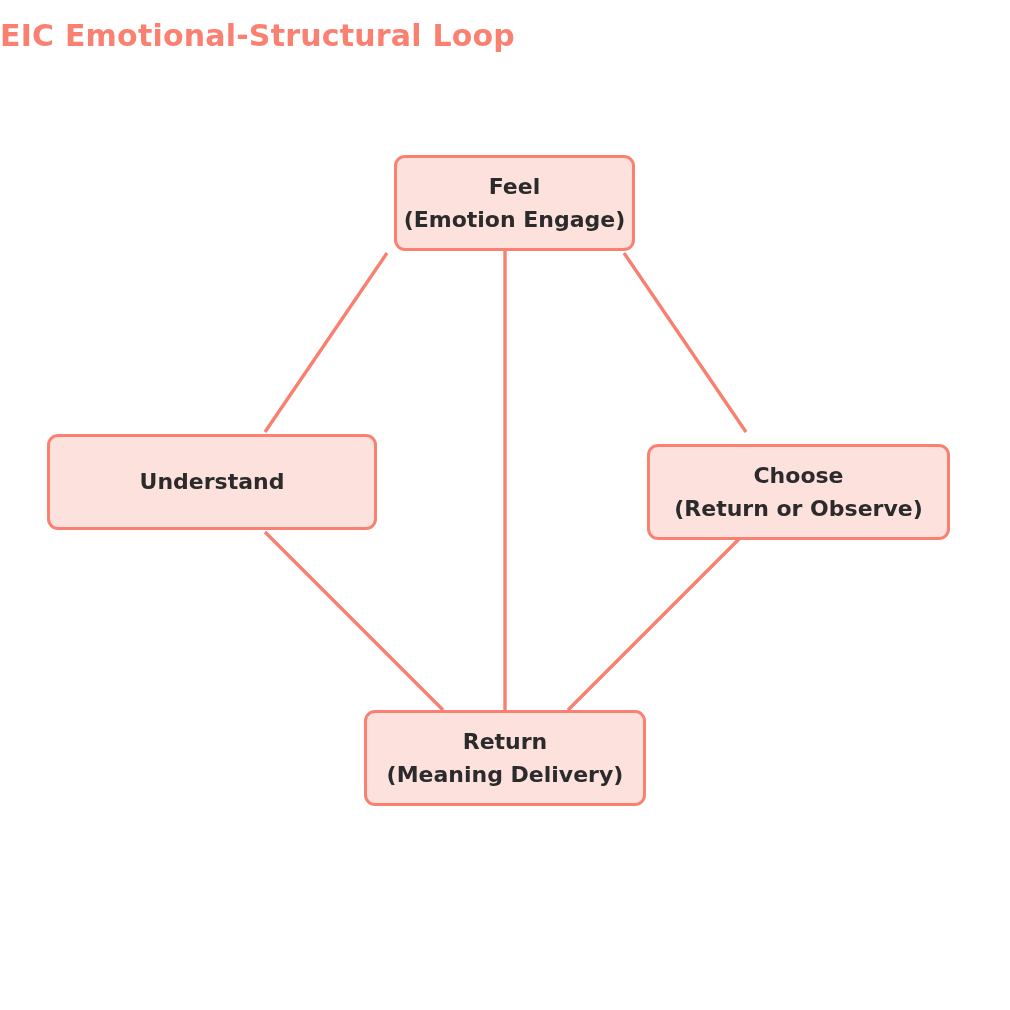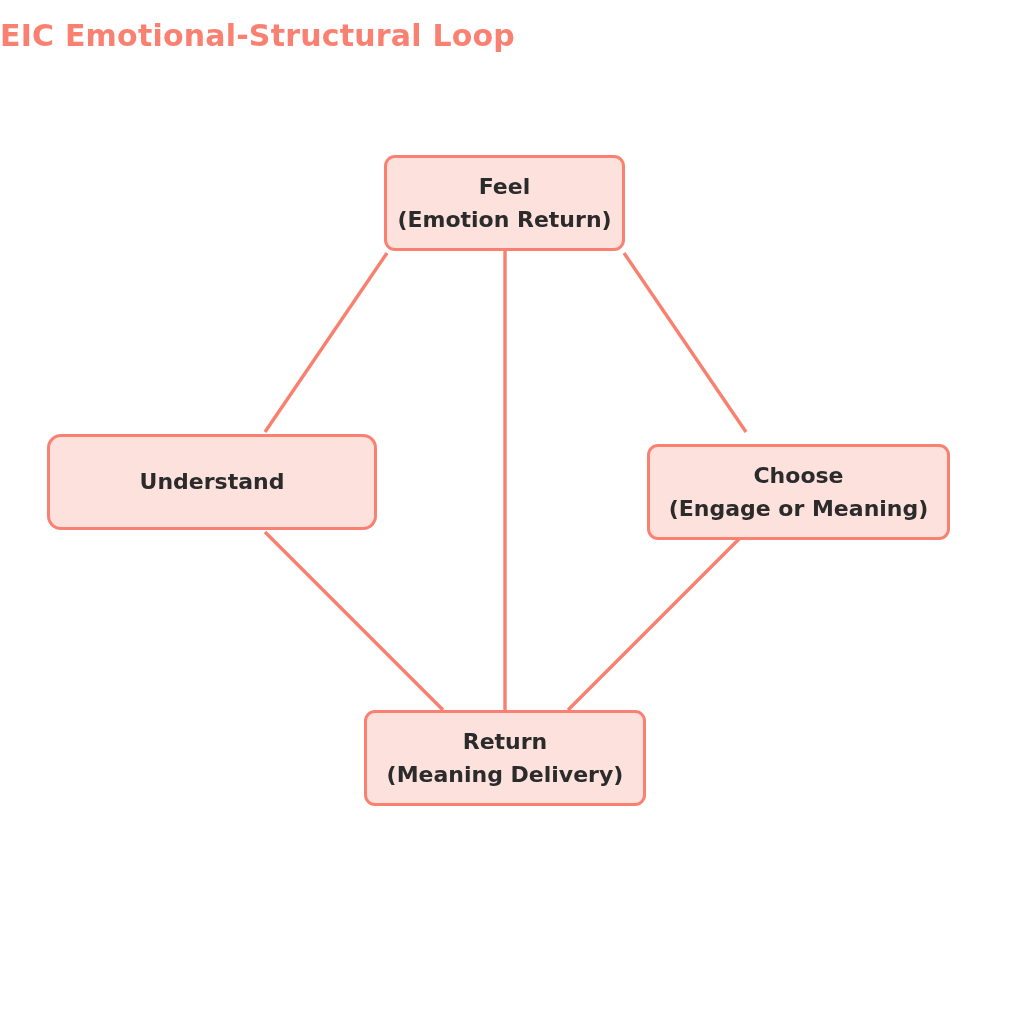--- a/index.html
+++ b/index.html
@@ -53,22 +53,22 @@
     font-family: "DejaVu Sans", sans-serif;
     font-weight: bold;
     font-size: 22px;
     line-height: 1.52;
     text-align: center;
     white-space: nowrap;
   }
   .node-line {
     display: block;
   }
-  #node-feel    { left: 384px; top: 155px; width: 241px; height: 96px; }
-  #node-understand { left: 47px;  top: 434px; width: 330px; height: 96px; border-radius: 14px; }
+  #node-feel    { left: 394px; top: 155px; width: 241px; height: 96px; }
+  #node-understand { left: 47px;  top: 434px; width: 330px; height: 96px; }
   #node-choose  { left: 647px; top: 444px; width: 303px; height: 96px; }
   #node-return  { left: 364px; top: 710px; width: 282px; height: 96px; }
 </style>
 </head>
 <body>
 
 <div id="canvas">
 
   <div id="diagram-title">EIC Emotional-Structural Loop</div>
 
@@ -77,30 +77,30 @@
       <line x1="387" y1="253" x2="265" y2="432"></line>
       <line x1="624" y1="253" x2="746" y2="432"></line>
       <line x1="505" y1="251" x2="505" y2="711"></line>
       <line x1="265" y1="532" x2="443" y2="710"></line>
       <line x1="746" y1="532" x2="568" y2="710"></line>
     </g>
   </svg>
 
   <div class="node" id="node-feel">
     <span class="node-line">Feel</span>
-    <span class="node-line">(Emotion Return)</span>
+    <span class="node-line">(Emotion Engage)</span>
   </div>
 
   <div class="node" id="node-understand">
     <span class="node-line">Understand</span>
   </div>
 
   <div class="node" id="node-choose">
     <span class="node-line">Choose</span>
-    <span class="node-line">(Engage or Meaning)</span>
+    <span class="node-line">(Return or Observe)</span>
   </div>
 
   <div class="node" id="node-return">
     <span class="node-line">Return</span>
     <span class="node-line">(Meaning Delivery)</span>
   </div>
 
 </div>
 
 </body></html>

